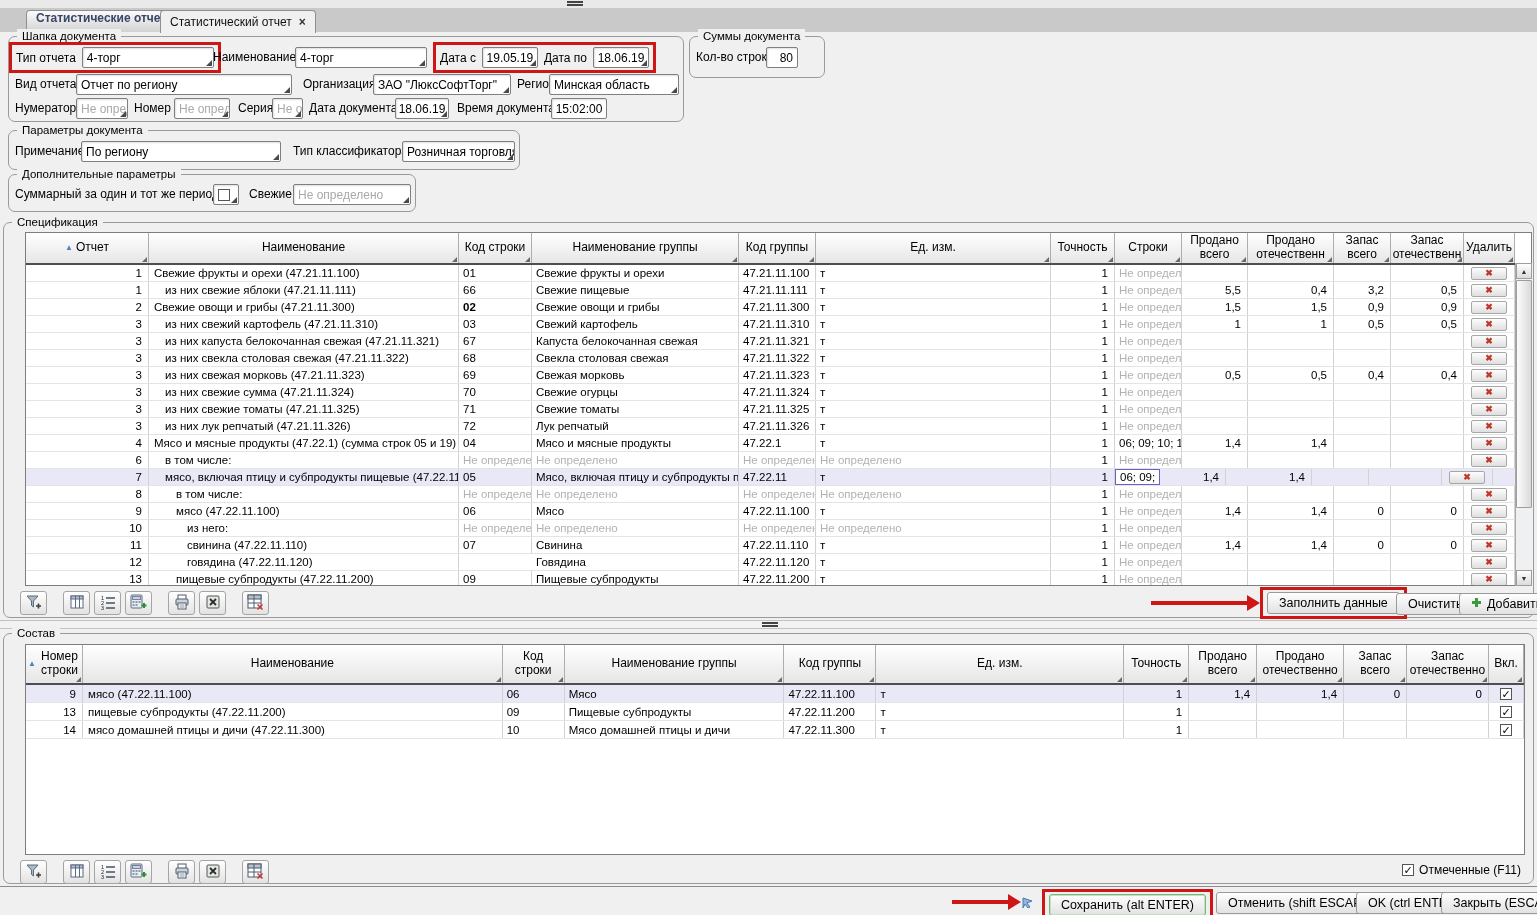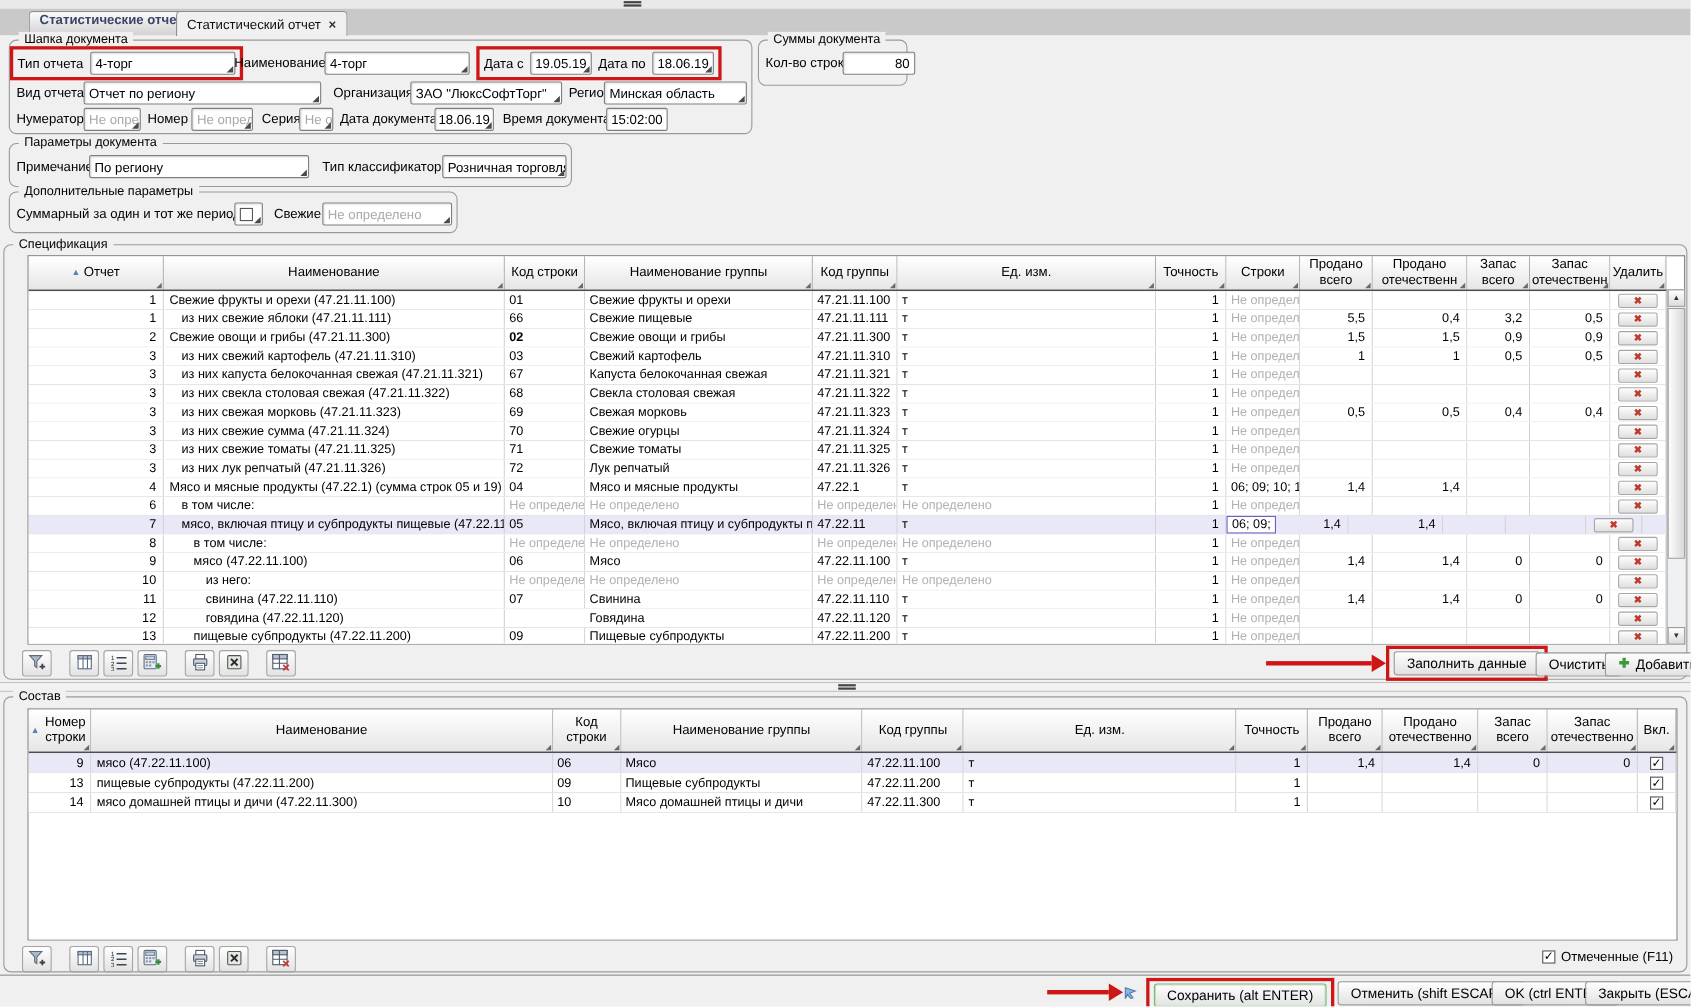--- a/index.html
+++ b/index.html
@@ -140,21 +140,21 @@
     <span class="inp combo muted" style="left:263px; top:61px; width:31px;">Не о</span>
     <span class="lbl" style="left:300px; top:64px;">Дата документа</span>
     <span class="inp combo center" style="left:386px; top:61px; width:54px;">18.06.19</span>
     <span class="lbl" style="left:448px; top:64px;">Время документа</span>
     <span class="inp center" style="left:542px; top:61px; width:56px;">15:02:00</span>
   </div>
 
   <div class="fs" style="left:689px; top:36px; width:136px; height:42px;">
     <div class="legend">Суммы документа</div>
     <span class="lbl" style="left:6px; top:13px;">Кол-во строк</span>
-    <span class="inp num" style="left:76px; top:10px; width:66px;">80</span>
+    <span class="inp num" style="left:76px; top:10px; width:32px;">80</span>
   </div>
 
   <div class="fs" style="left:8px; top:130px; width:512px; height:40px;">
     <div class="legend">Параметры документа</div>
     <span class="lbl" style="left:6px; top:13px;">Примечание</span>
     <span class="inp combo" style="left:72px; top:10px; width:200px;">По региону</span>
     <span class="lbl" style="left:284px; top:13px;">Тип классификатора</span>
     <span class="inp combo" style="left:393px; top:10px; width:113px;">Розничная торговля</span>
   </div>
 

